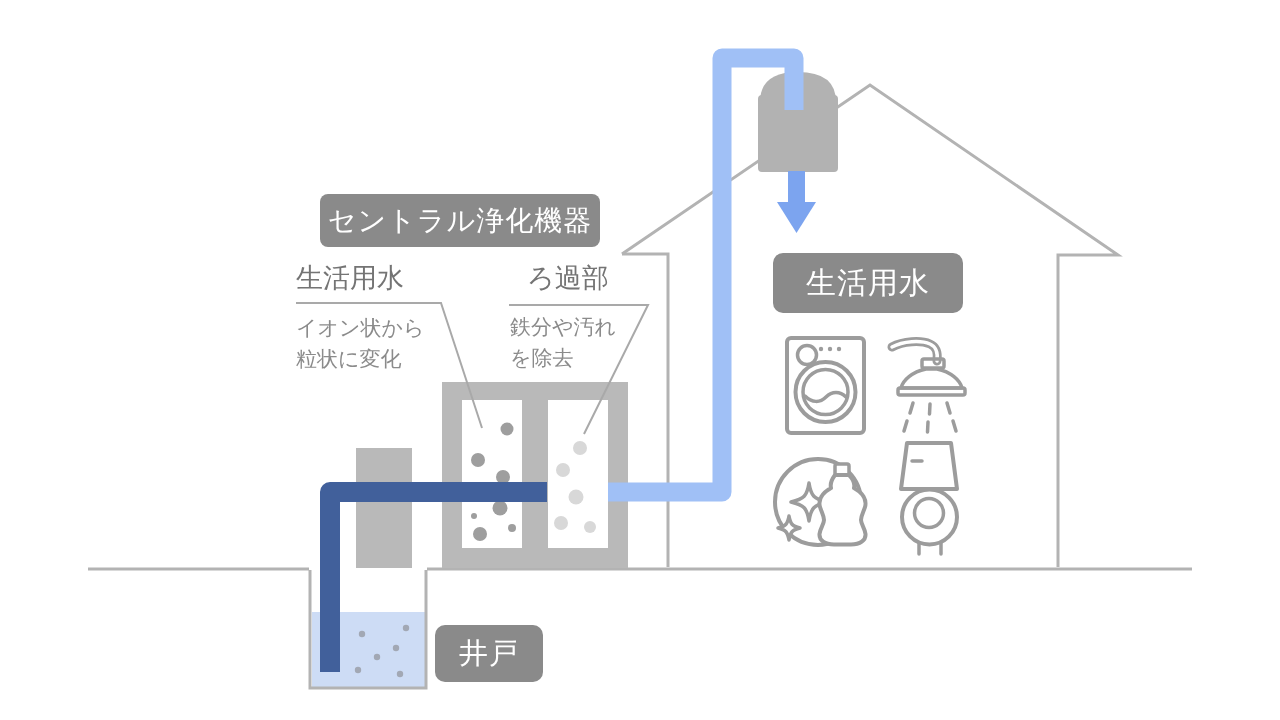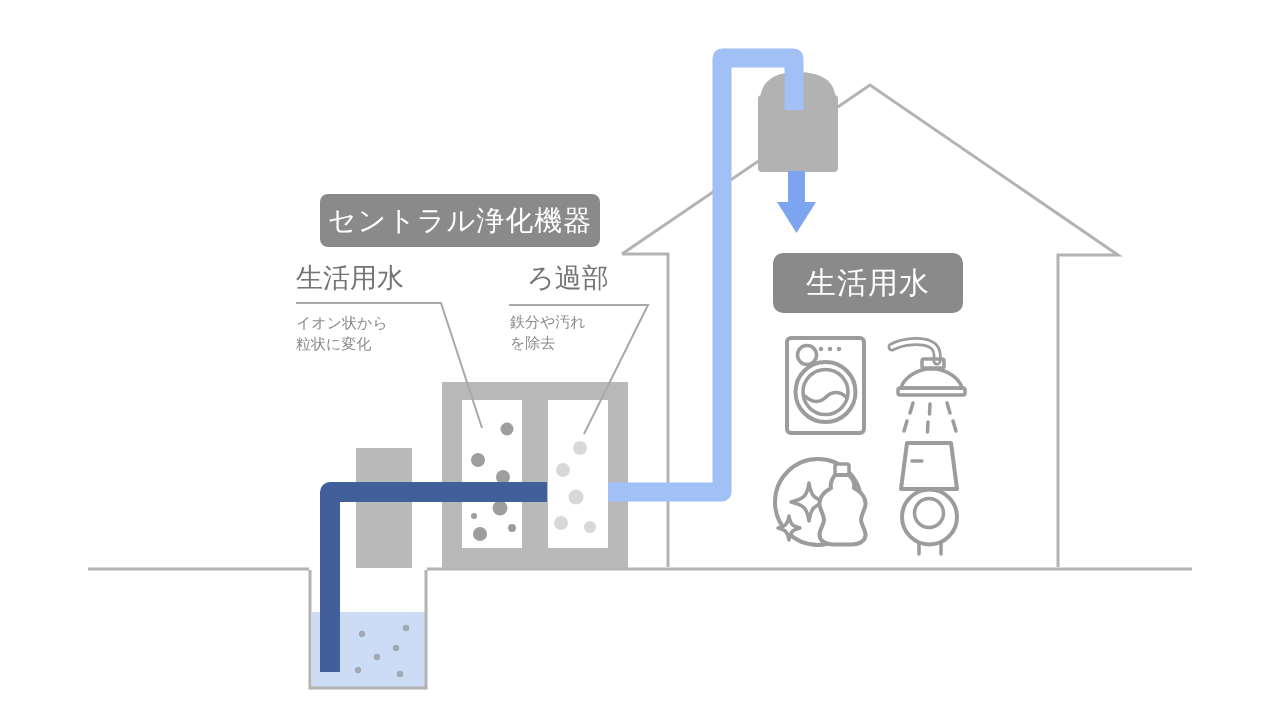--- a/index.html
+++ b/index.html
@@ -15,21 +15,21 @@
          font-family:"Liberation Sans","DejaVu Sans",sans-serif;}
   .layer{position:absolute;left:0;top:0;}
   .badge{position:absolute;background:var(--badge-bg);color:var(--badge-text);
          display:flex;align-items:center;justify-content:center;letter-spacing:1px;}
   .badge.central{left:320px;top:194px;width:280px;height:53px;border-radius:8px;font-size:28px;}
   .badge.usage{left:773px;top:253px;width:190px;height:60px;border-radius:10px;font-size:30px;}
   .badge.well{left:435px;top:625px;width:108px;height:57px;border-radius:10px;font-size:29px;}
   .heading{position:absolute;font-size:27px;color:var(--heading-text);white-space:nowrap;}
   .heading.pre{left:296px;top:260px;}
   .heading.fil{left:510px;top:260px;margin-left:17px;}
-  .desc{position:absolute;font-size:15px;line-height:21px;color:var(--desc-text);white-space:pre-line;}
+  .desc{position:absolute;font-size:21px;line-height:31px;color:var(--desc-text);white-space:pre-line;}
   .desc.pre{left:296px;top:312px;}
   .desc.fil{left:510px;top:312px;font-family:Liberation Serif, serif;}
   
   .ln{stroke:var(--outline);stroke-width:3;fill:none;}
   .leader{stroke:var(--leader);stroke-width:2;fill:none;}
   .ico{stroke:var(--icon-stroke);stroke-width:4;fill:none;stroke-linecap:round;stroke-linejoin:round;}
   .ico-thin{stroke:var(--icon-stroke);stroke-width:3.5;fill:none;stroke-linecap:round;stroke-linejoin:round;}
   .ico-fill{fill:var(--icon-stroke);stroke:none;}
   .ico-white{fill:#ffffff;stroke:var(--icon-stroke);stroke-width:3.5;stroke-linejoin:round;}
 </style>
@@ -165,13 +165,14 @@
   <div class="heading pre">生活用水</div>
   <div class="desc pre">イオン状から
 粒状に変化</div>
 
   <div class="heading fil">ろ過部</div>
   <div class="desc fil">鉄分や汚れ
 を除去</div>
 
   <div class="badge usage">生活用水</div>
 
+  <div class="badge well">井戸</div>
 </div>
 
 </body></html>

